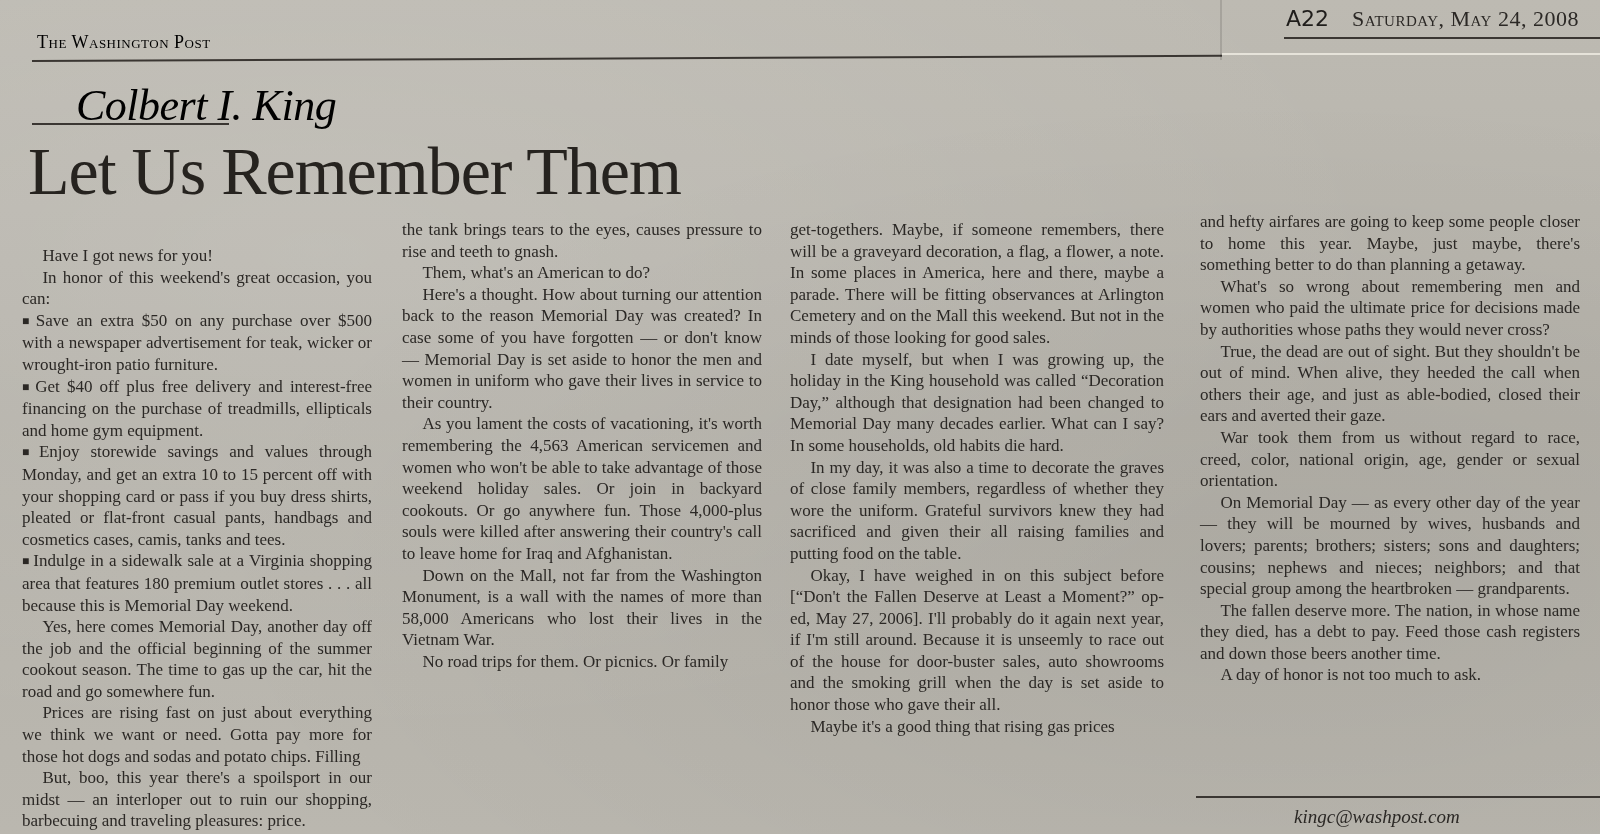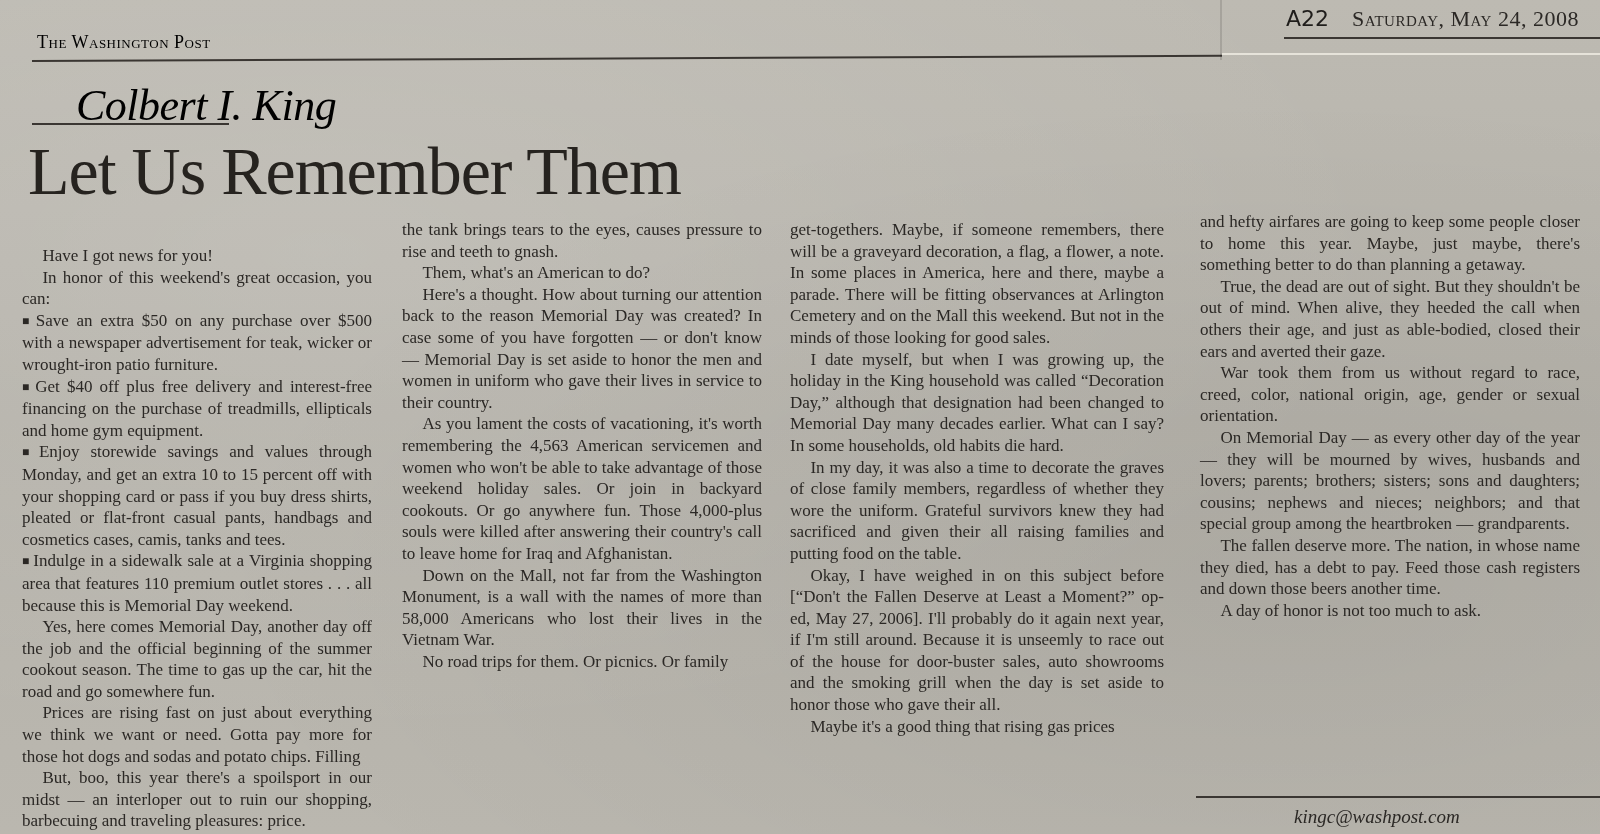--- a/index.html
+++ b/index.html
@@ -78,21 +78,21 @@
   <div class="byline">Colbert I. King</div>
   <div class="byline-rule"></div>
   <h1 class="headline" style="margin:0;font-weight:normal;">Let Us Remember Them</h1>
 
   <div class="col" id="col1">
       <p>Have I got news for you!</p>
       <p>In honor of this weekend's great occasion, you can:</p>
       <p class="noind bullet-p"><span class="bullet"></span><span>Save an extra $50 on any purchase over $500 with a newspaper advertisement for teak, wicker or wrought-iron patio furniture.</span></p>
       <p class="noind bullet-p"><span class="bullet"></span><span>Get $40 off plus free delivery and interest-free financing on the purchase of treadmills, ellipticals and home gym equipment.</span></p>
       <p class="noind bullet-p"><span class="bullet"></span><span>Enjoy storewide savings and values through Monday, and get an extra 10 to 15 percent off with your shopping card or pass if you buy dress shirts, pleated or flat-front casual pants, handbags and cosmetics cases, camis, tanks and tees.</span></p>
-      <p class="noind bullet-p"><span class="bullet"></span><span>Indulge in a sidewalk sale at a Virginia shop­ping area that features 110 premium outlet stores . . . all because this is Memorial Day weekend.</span></p>
+      <p class="noind bullet-p"><span class="bullet"></span><span>Indulge in a sidewalk sale at a Virginia shop­ping area that features 180 premium outlet stores . . . all because this is Memorial Day weekend.</span></p>
       <p>Yes, here comes Memorial Day, another day off the job and the official beginning of the summer cookout season. The time to gas up the car, hit the road and go somewhere fun.</p>
       <p>Prices are rising fast on just about everything we think we want or need. Gotta pay more for those hot dogs and sodas and potato chips. Filling</p>
       <p>But, boo, this year there's a spoilsport in our midst — an interloper out to ruin our shopping, barbecuing and traveling pleasures: price.</p>
     </div>
   <div class="col" id="col2">
       <p class="cont">the tank brings tears to the eyes, causes pressure to rise and teeth to gnash.</p>
       <p>Them, what's an American to do?</p>
       <p>Here's a thought. How about turning our at­tention back to the reason Memorial Day was cre­ated? In case some of you have forgotten — or don't know — Memorial Day is set aside to hon­or the men and women in uniform who gave their lives in service to their country.</p>
       <p>As you lament the costs of vacationing, it's worth remembering the 4,563 American service­men and women who won't be able to take ad­vantage of those weekend holiday sales. Or join in backyard cookouts. Or go anywhere fun. Those 4,000-plus souls were killed after answering their country's call to leave home for Iraq and Afghani­stan.</p>
       <p>Down on the Mall, not far from the Washing­ton Monument, is a wall with the names of more than 58,000 Americans who lost their lives in the Vietnam War.</p>
@@ -100,20 +100,21 @@
     </div>
   <div class="col" id="col3">
       <p class="cont">get-togethers. Maybe, if someone remembers, there will be a graveyard decoration, a flag, a flow­er, a note. In some places in America, here and there, maybe a parade. There will be fitting obser­vances at Arlington Cemetery and on the Mall this weekend. But not in the minds of those look­ing for good sales.</p>
       <p>I date myself, but when I was growing up, the holiday in the King household was called “Deco­ration Day,” although that designation had been changed to Memorial Day many decades earlier. What can I say? In some households, old habits die hard.</p>
       <p>In my day, it was also a time to decorate the graves of close family members, regardless of whether they wore the uniform. Grateful survi­vors knew they had sacrificed and given their all raising families and putting food on the table.</p>
       <p>Okay, I have weighed in on this subject before [“Don't the Fallen Deserve at Least a Moment?” op-ed, May 27, 2006]. I'll probably do it again next year, if I'm still around. Because it is un­seemly to race out of the house for door-buster sales, auto showrooms and the smoking grill when the day is set aside to honor those who gave their all.</p>
       <p>Maybe it's a good thing that rising gas prices</p>
     </div>
   <div class="col" id="col4">
       <p class="cont">and hefty airfares are going to keep some people closer to home this year. Maybe, just maybe, there's something better to do than planning a getaway.</p>
+      <p>What's so wrong about remembering men and women who paid the ultimate price for decisions made by authorities whose paths they would nev­er cross?</p>
       <p>True, the dead are out of sight. But they shouldn't be out of mind. When alive, they heed­ed the call when others their age, and just as able-bodied, closed their ears and averted their gaze.</p>
       <p>War took them from us without regard to race, creed, color, national origin, age, gender or sexual orientation.</p>
       <p>On Memorial Day — as every other day of the year — they will be mourned by wives, husbands and lovers; parents; brothers; sisters; sons and daughters; cousins; nephews and nieces; neigh­bors; and that special group among the heartbro­ken — grandparents.</p>
       <p>The fallen deserve more. The nation, in whose name they died, has a debt to pay. Feed those cash registers and down those beers another time.</p>
       <p>A day of honor is not too much to ask.</p>
     </div>
 
   <div class="sig-rule"></div>
   <div class="signature">kingc@washpost.com</div>
 </div>

